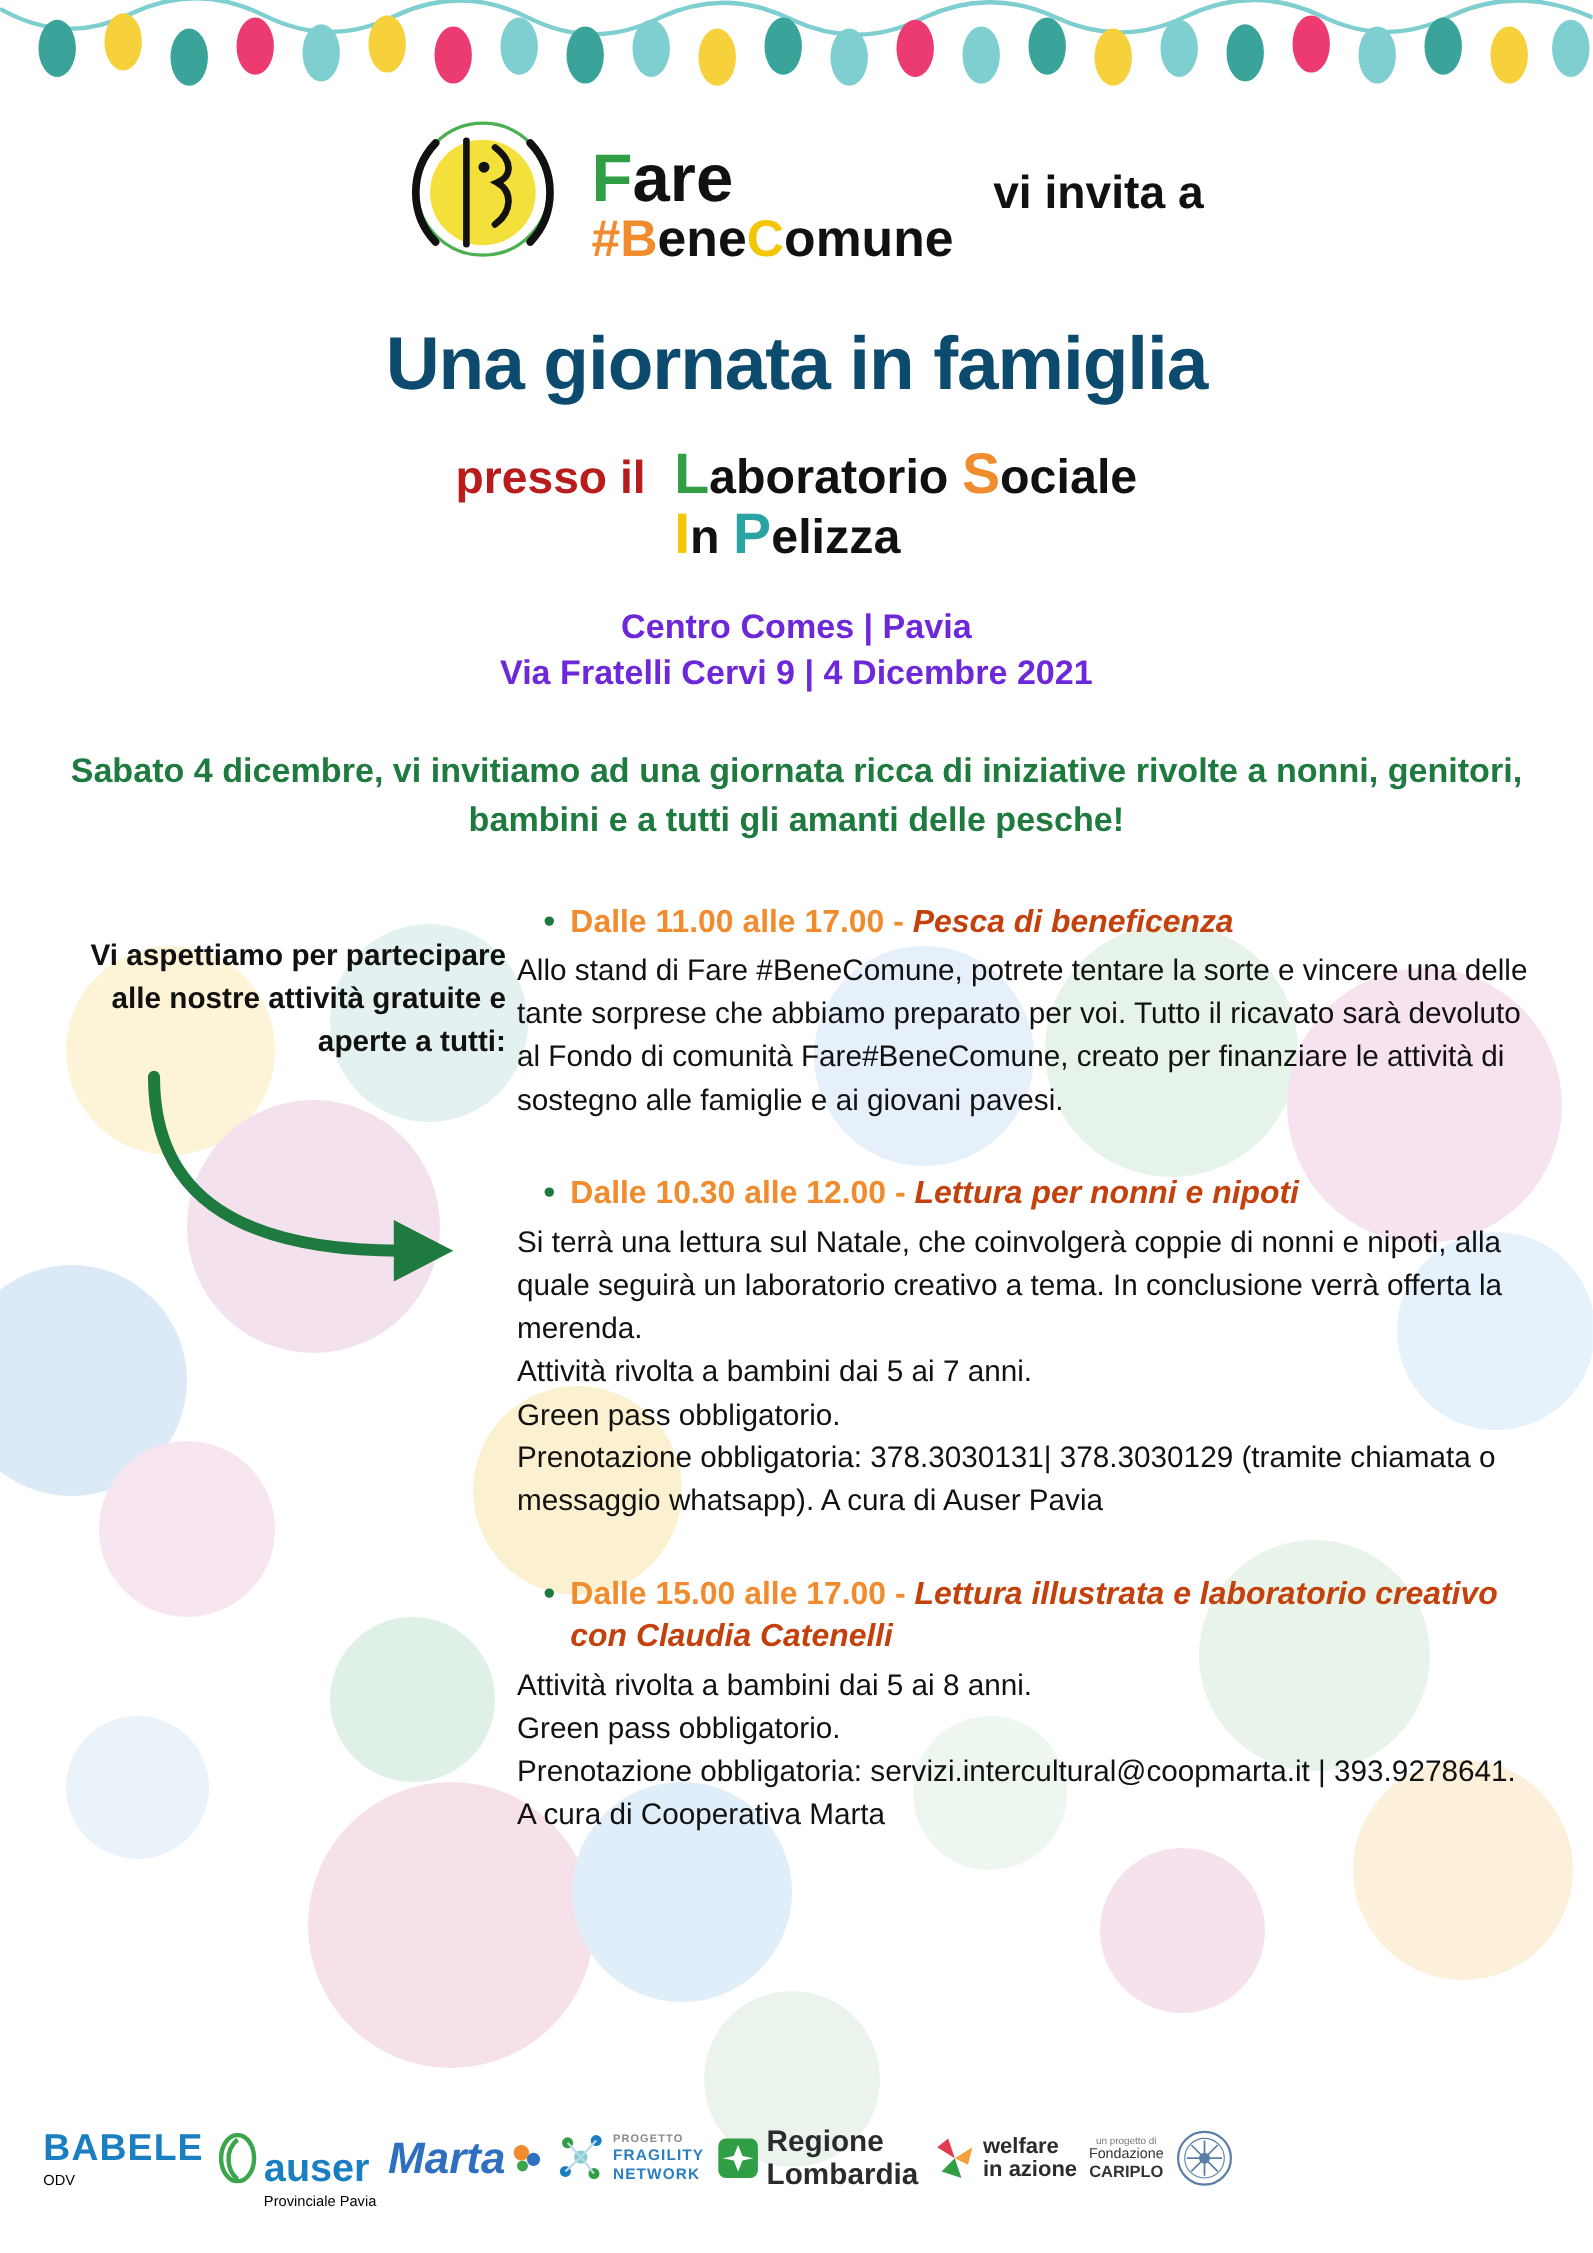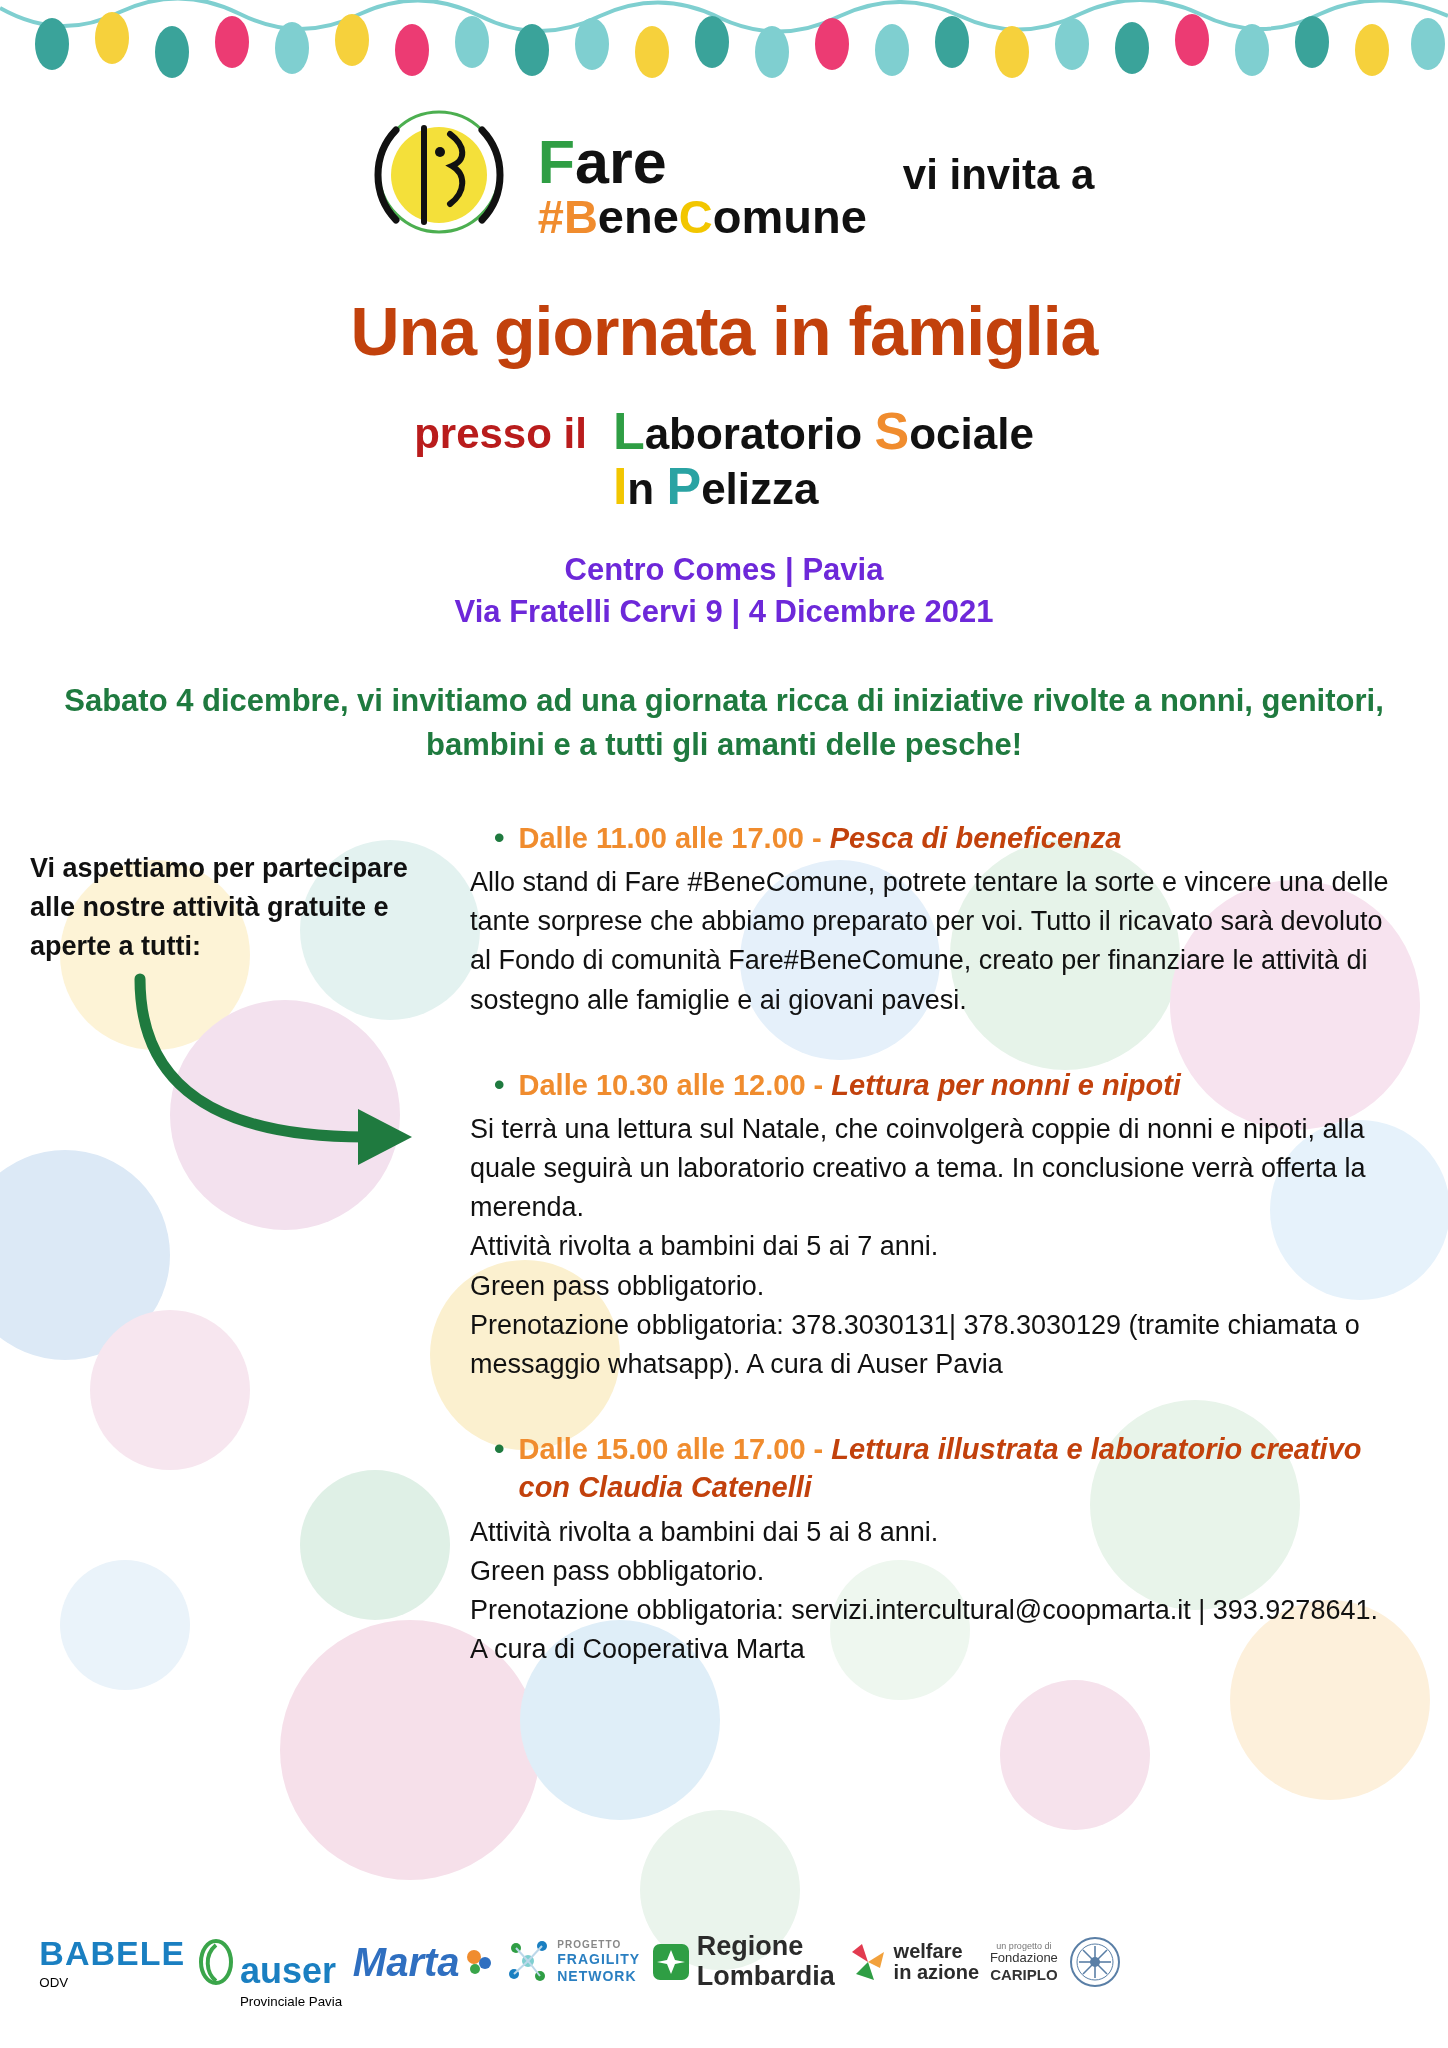--- a/index.html
+++ b/index.html
@@ -32,21 +32,21 @@
   .logo-l1 .g{color:#2f9e44;}
   .logo-l2{font-size:47px;font-weight:bold;letter-spacing:0px;}
   .c-green{color:#2f9e44;}
   .c-orange{color:#f08c2e;}
   .c-yellow{color:#f2c600;}
   .c-teal{color:#2aa3a3;}
   .c-dark{color:#111;}
   .invita{font-size:42px;font-weight:bold;color:#111;margin-left:22px;align-self:center;}
 
   h1.title{
-    text-align:center;color:#c2410c;font-size:68px;font-weight:bold;
+    text-align:center;color:#0c4a6e;font-size:68px;font-weight:bold;
     margin:42px 0 0 0;letter-spacing:-1px;
   }
 
   .presso{
     display:flex;align-items:flex-start;justify-content:center;gap:26px;
     margin-top:34px;
   }
   .presso-label{font-size:42px;font-weight:bold;color:#b91c1c;padding-top:6px;}
   .lab{line-height:1.05;}
   .lab-l1{font-size:44px;font-weight:bold;}
@@ -59,21 +59,21 @@
   }
 
   .intro{
     text-align:center;color:#1f7a3f;font-size:31px;font-weight:bold;
     margin:46px 60px 0 60px;line-height:1.42;
   }
 
   .body-area{position:relative;margin-top:52px;height:880px;}
 
   .left-note{
-    position:absolute;left:30px;top:30px;width:430px;text-align:left;
+    position:absolute;left:30px;top:30px;width:430px;text-align:right;
     font-size:27px;font-weight:bold;color:#111;line-height:1.45;
   }
   .arrow{position:absolute;left:130px;top:150px;width:320px;height:200px;}
 
   .items{position:absolute;left:470px;top:0;width:920px;}
   .item{margin-bottom:46px;}
   .item-head{
     display:flex;gap:14px;align-items:flex-start;
     font-size:29px;font-weight:bold;line-height:1.32;
     padding-left:24px;

